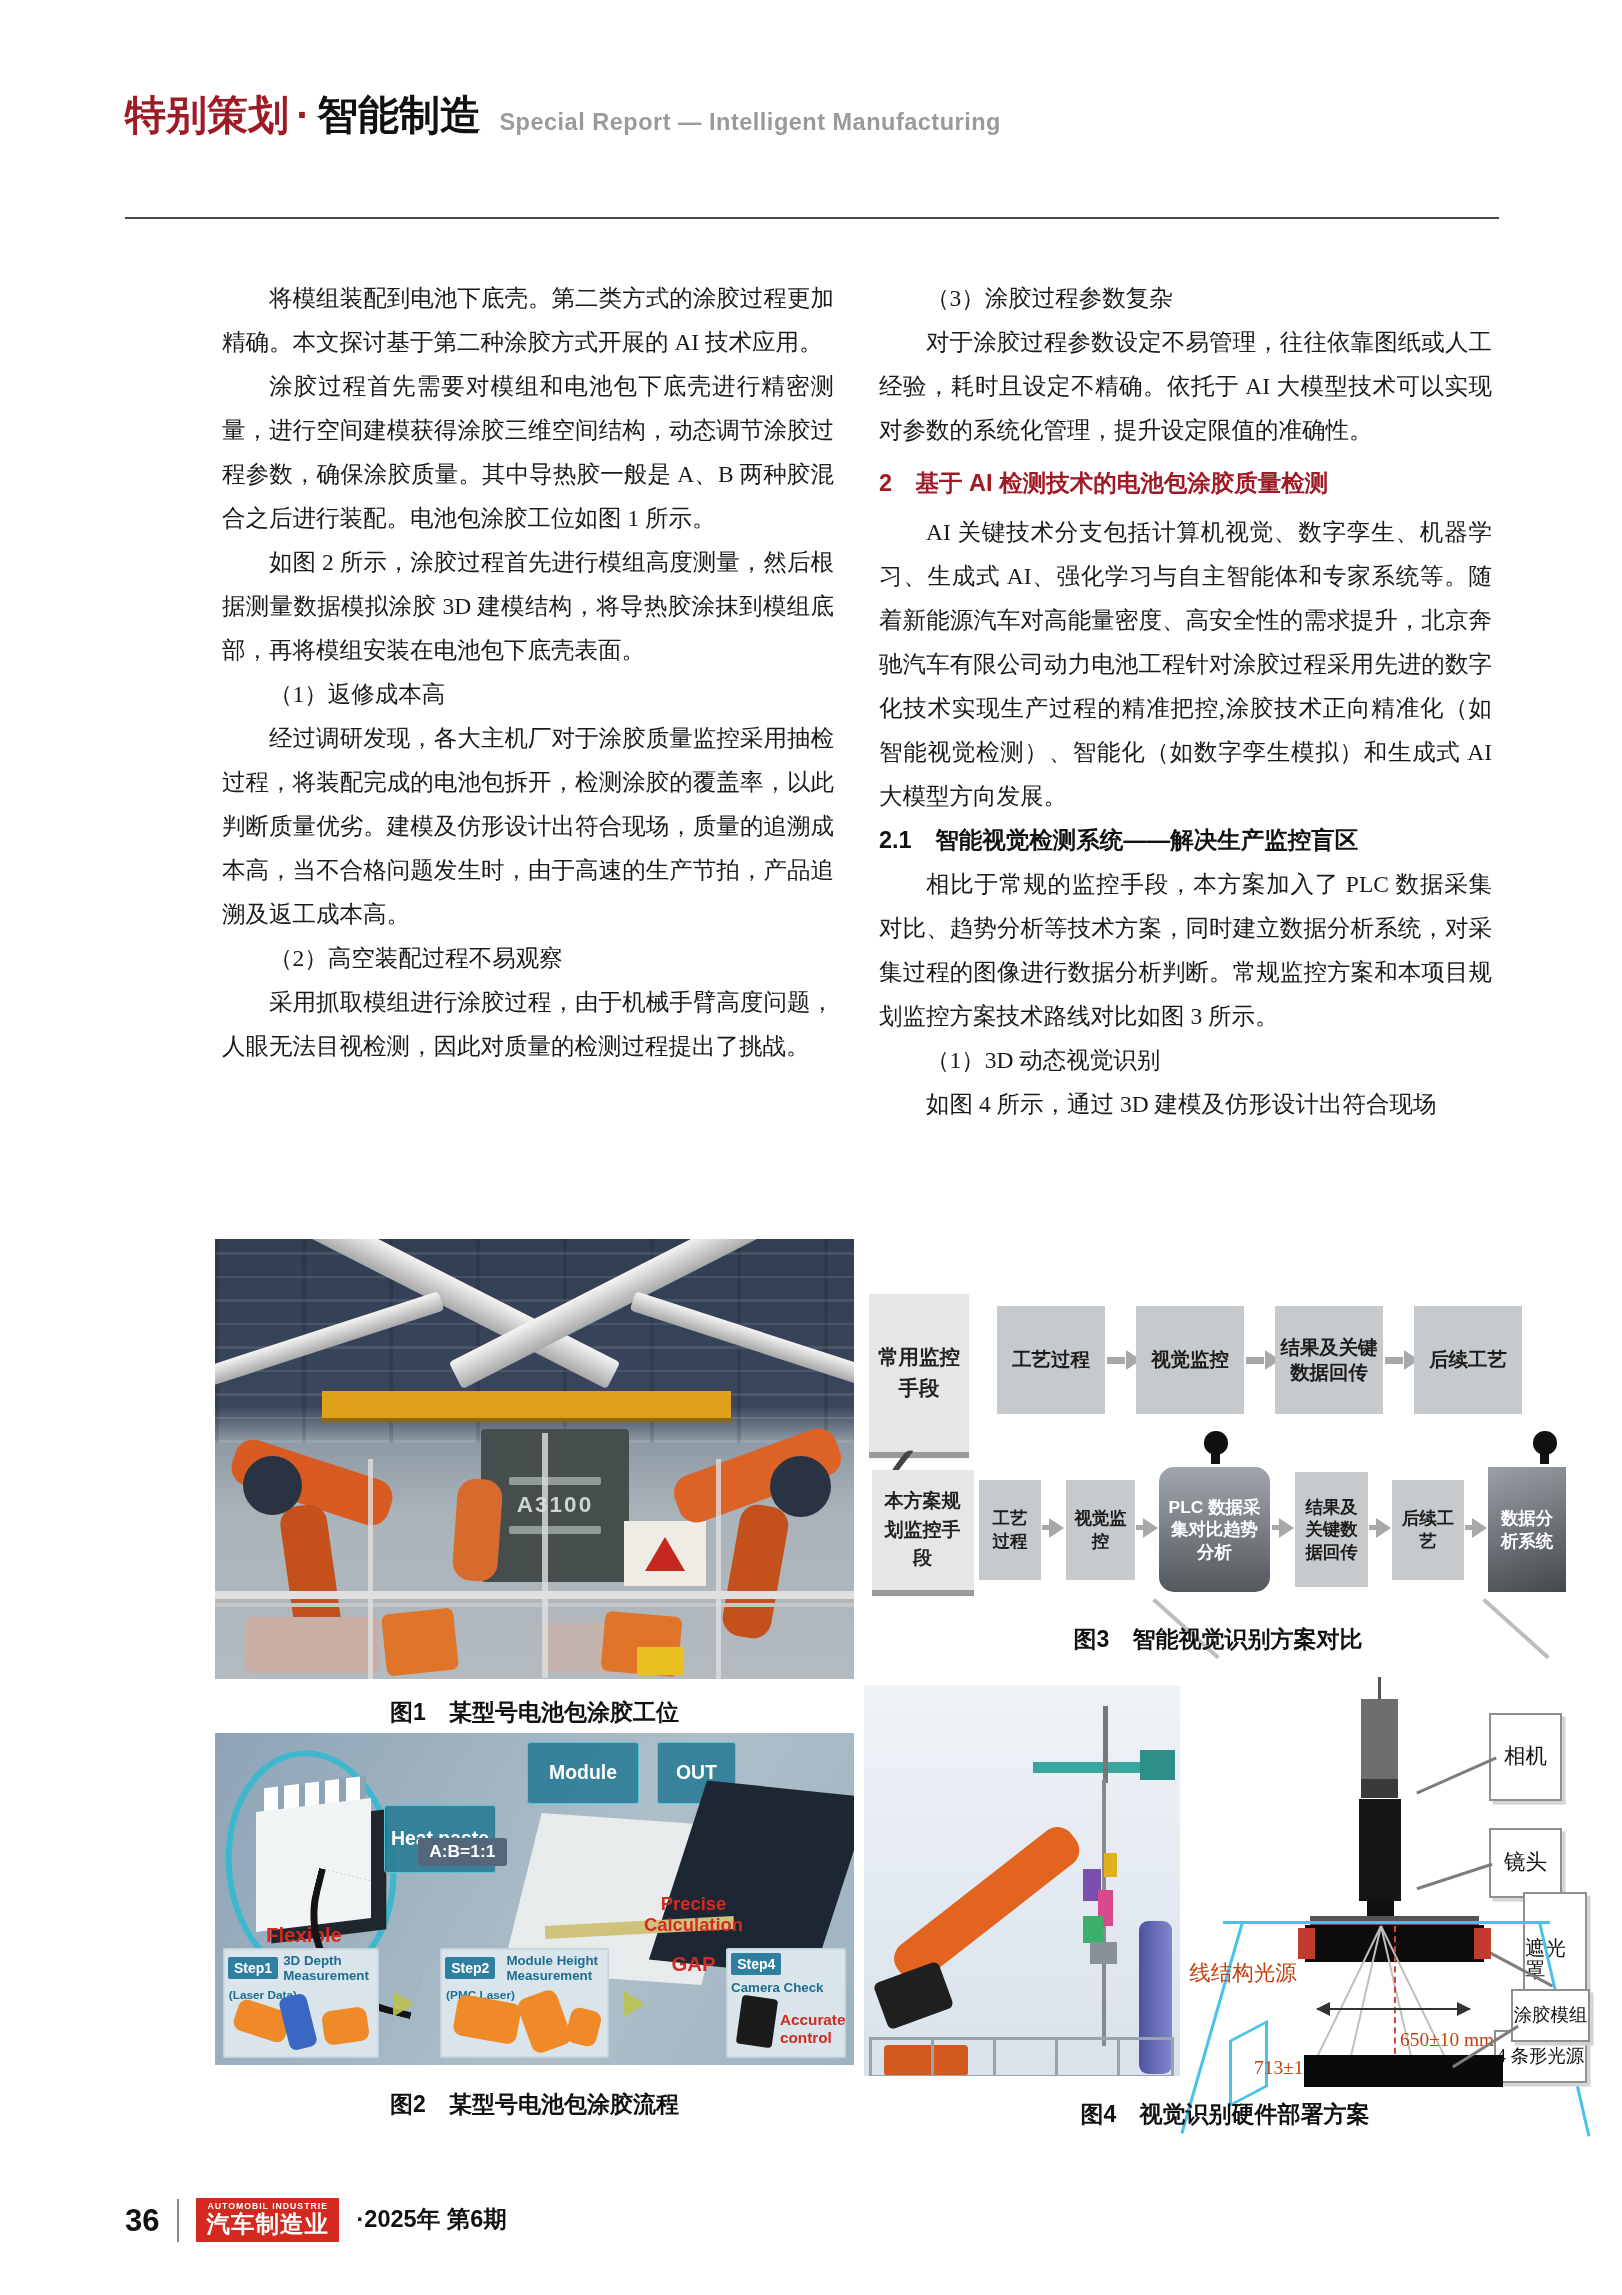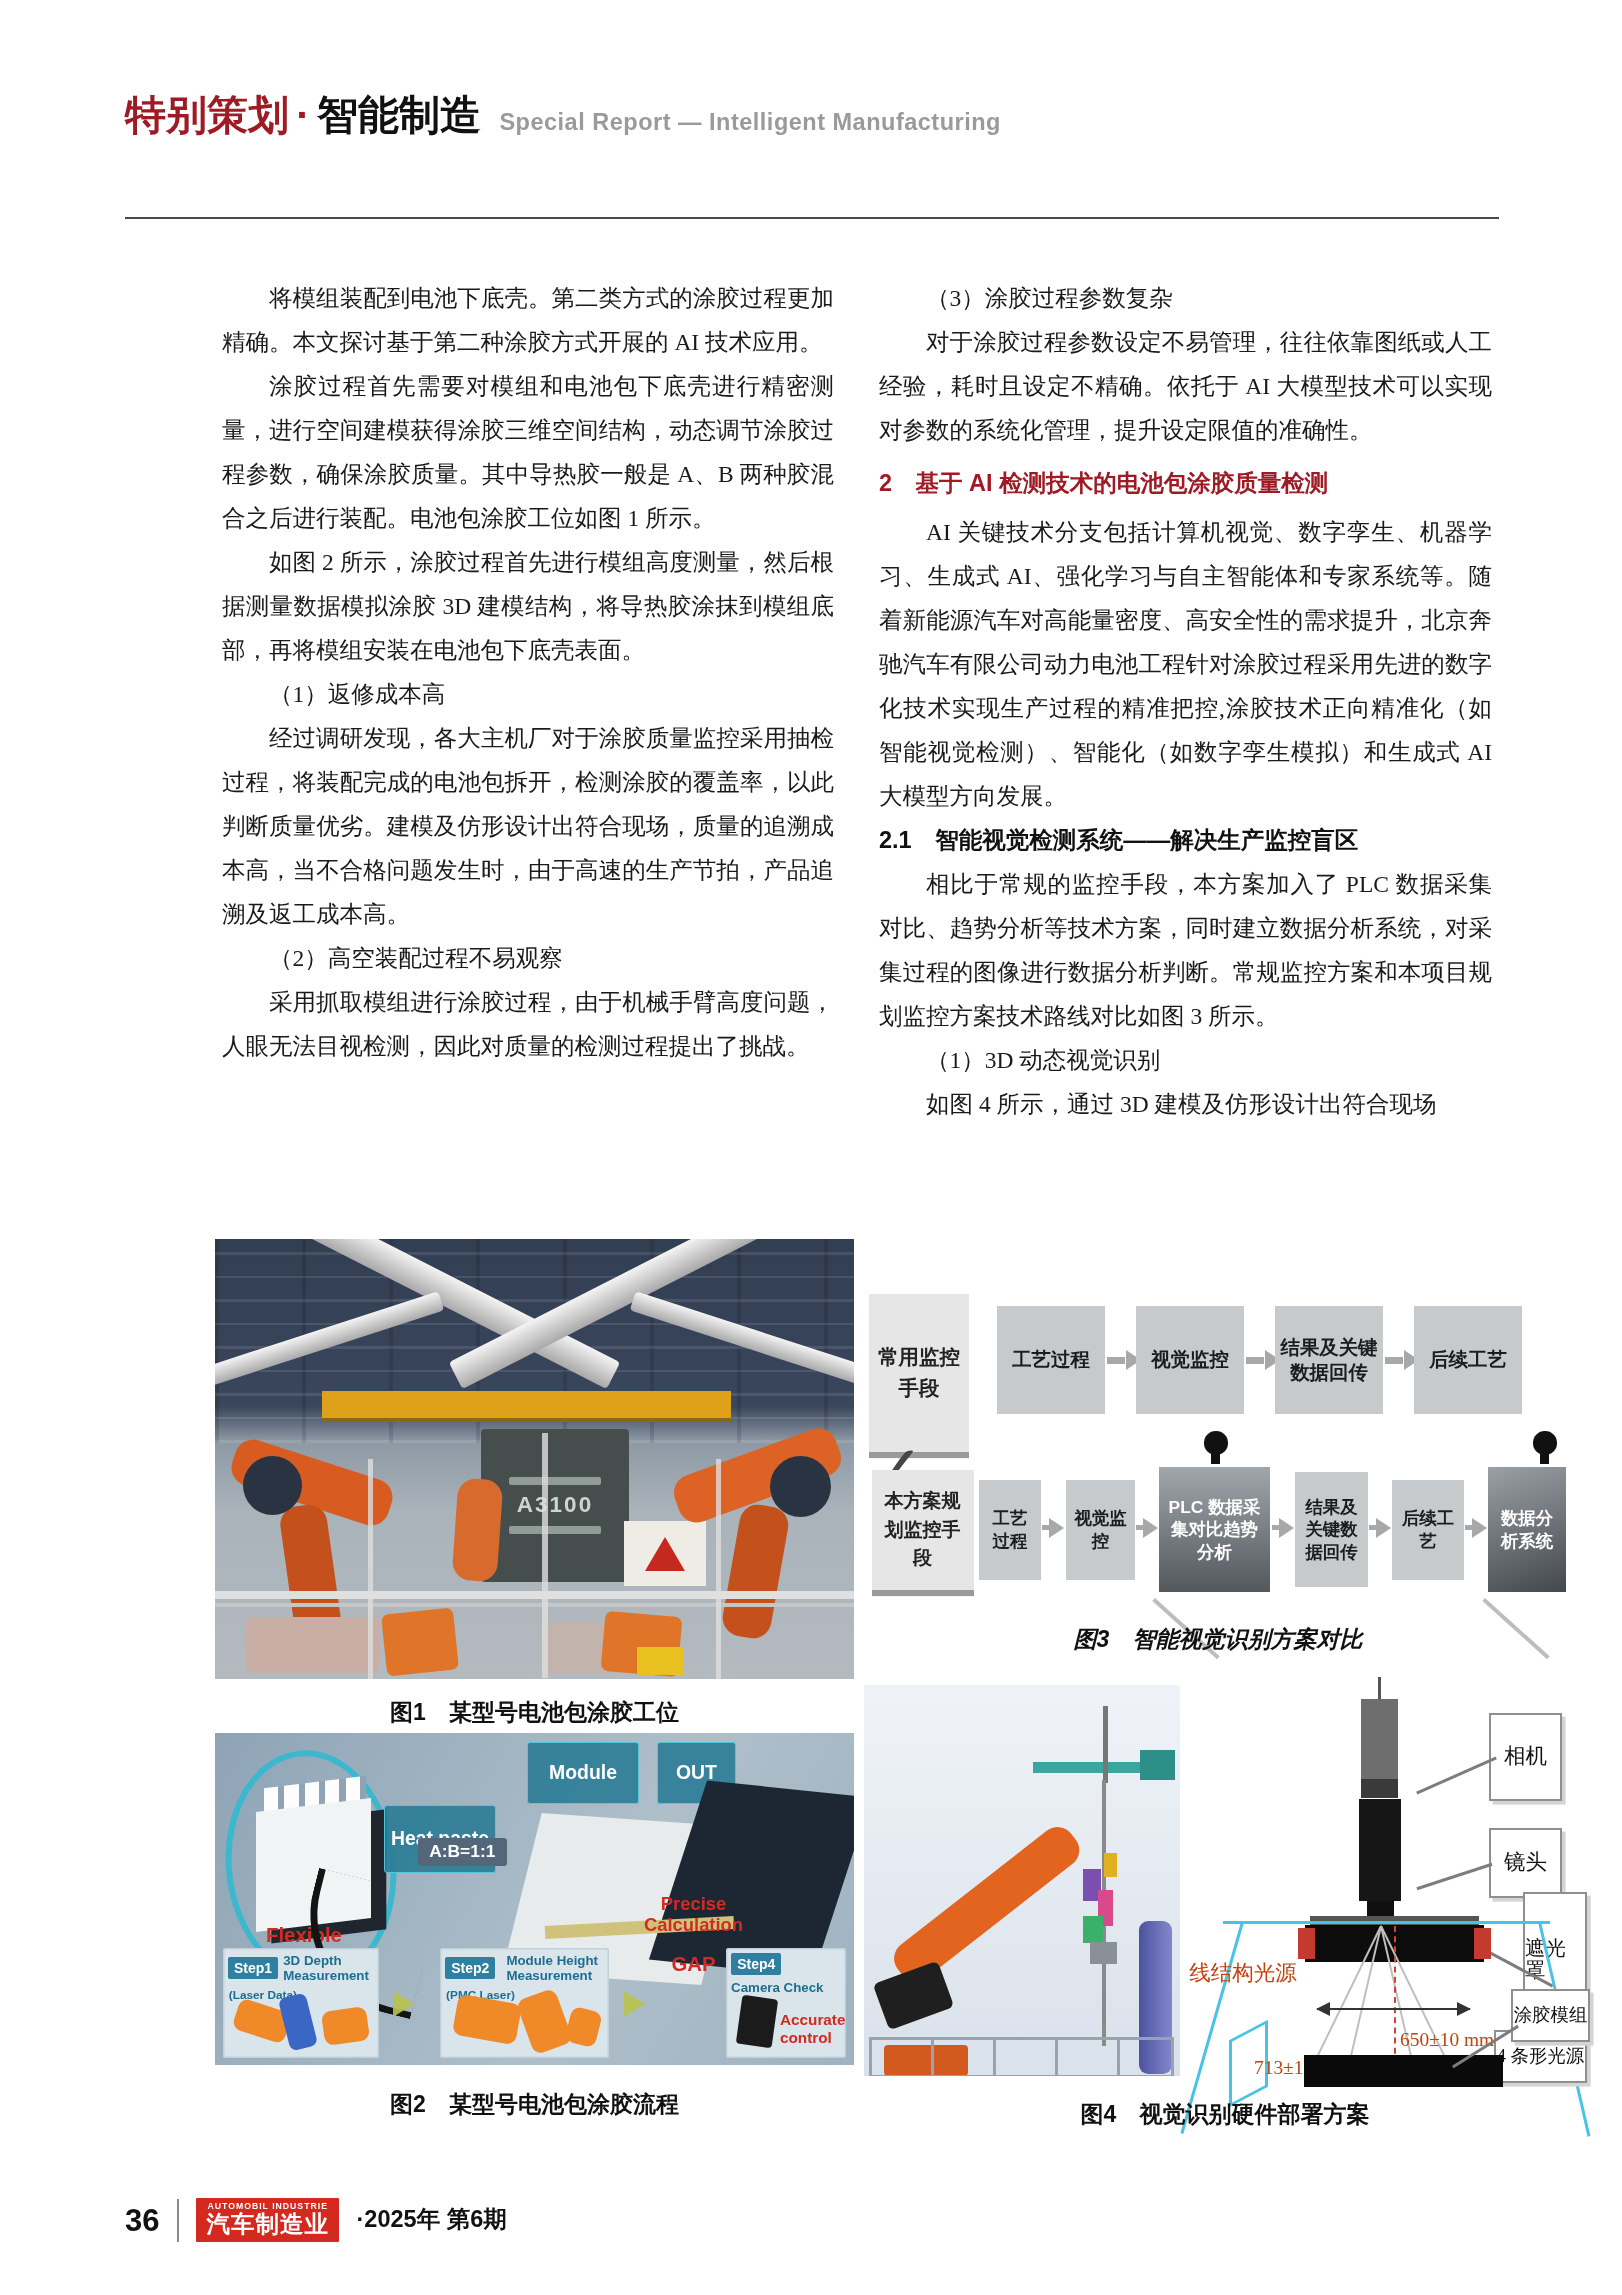--- a/index.html
+++ b/index.html
@@ -245,34 +245,34 @@
     <div class="abs fbox" style="left:406px;top:38px;width:108px;height:108px;">结果及关键数据回传</div>
     <div class="abs harrow" style="left:516px;top:89px;width:18.4px;"></div>
     <div class="abs fbox" style="left:545px;top:38px;width:108px;height:108px;">后续工艺</div>
 
     <div class="abs check" style="left:0;top:169px;">✓</div>
     <div class="abs flabel" style="left:2.6px;top:202px;width:102px;height:120px;font-size:19px;">本方案规划监控手段</div>
     <div class="abs fbox" style="left:110px;top:212px;width:62px;height:100px;font-size:17.4px;">工艺过程</div>
     <div class="abs harrow" style="left:173px;top:257px;width:7.2px;height:5.1px;"></div>
     <div class="abs fbox" style="left:197px;top:212px;width:69px;height:100px;font-size:17.4px;">视觉监控</div>
     <div class="abs harrow" style="left:267px;top:257px;width:7.2px;height:5.1px;"></div>
-    <div class="abs fbox fdark" style="left:290px;top:199px;width:111px;height:125px;font-size:17.4px;">PLC 数据采集对比趋势分析</div>
+    <div class="abs fbox fdark" style="left:290px;top:199px;width:111px;height:125px;font-size:17.4px;border-radius:15px;">PLC 数据采集对比趋势分析</div>
     <div class="abs harrow" style="left:403px;top:257px;width:7.2px;height:5.1px;"></div>
     <div class="abs fbox" style="left:426px;top:204px;width:73px;height:115px;font-size:17.4px;">结果及关键数据回传</div>
     <div class="abs harrow" style="left:500px;top:257px;width:7.2px;height:5.1px;"></div>
     <div class="abs fbox" style="left:523px;top:212px;width:72px;height:100px;font-size:17.4px;">后续工艺</div>
     <div class="abs harrow" style="left:596px;top:257px;width:7.2px;height:5.1px;"></div>
     <div class="abs fbox fdark" style="left:619px;top:199px;width:78px;height:125px;font-size:17.4px;background:linear-gradient(160deg,#9aa0a6,#43484d);">数据分析系统</div>
 
     <div class="abs bulb" style="left:335px;top:163px;"></div>
     <div class="abs bulb" style="left:664px;top:163px;"></div>
     <div class="abs diag" style="left:286px;top:330px;width:87px;"></div>
     <div class="abs diag" style="left:616px;top:330px;width:87px;"></div>
 
-    <div class="abs caption" style="top:358px;font-style:italic;">图3　智能视觉识别方案对比</div>
+    <div class="abs caption" style="top:358px;">图3　智能视觉识别方案对比</div>
   </div>
 
   <div class="abs fig4">
 
     <div class="abs cadL">
       <div class="abs" style="left:169px;top:77px;width:133px;height:11.2px;background:#39a79e;"></div>
       <div class="abs" style="left:276px;top:65px;width:35px;height:30px;background:#2e8f88;"></div>
       <div class="abs" style="left:239px;top:20.4px;width:4.6px;height:77px;background:#777;"></div>
       <div class="abs" style="left:238px;top:95px;width:4.1px;height:266px;background:#8a8a8a;"></div>
       <div class="abs" style="left:219px;top:184px;width:18.4px;height:32px;background:#7a4fb0;"></div>

